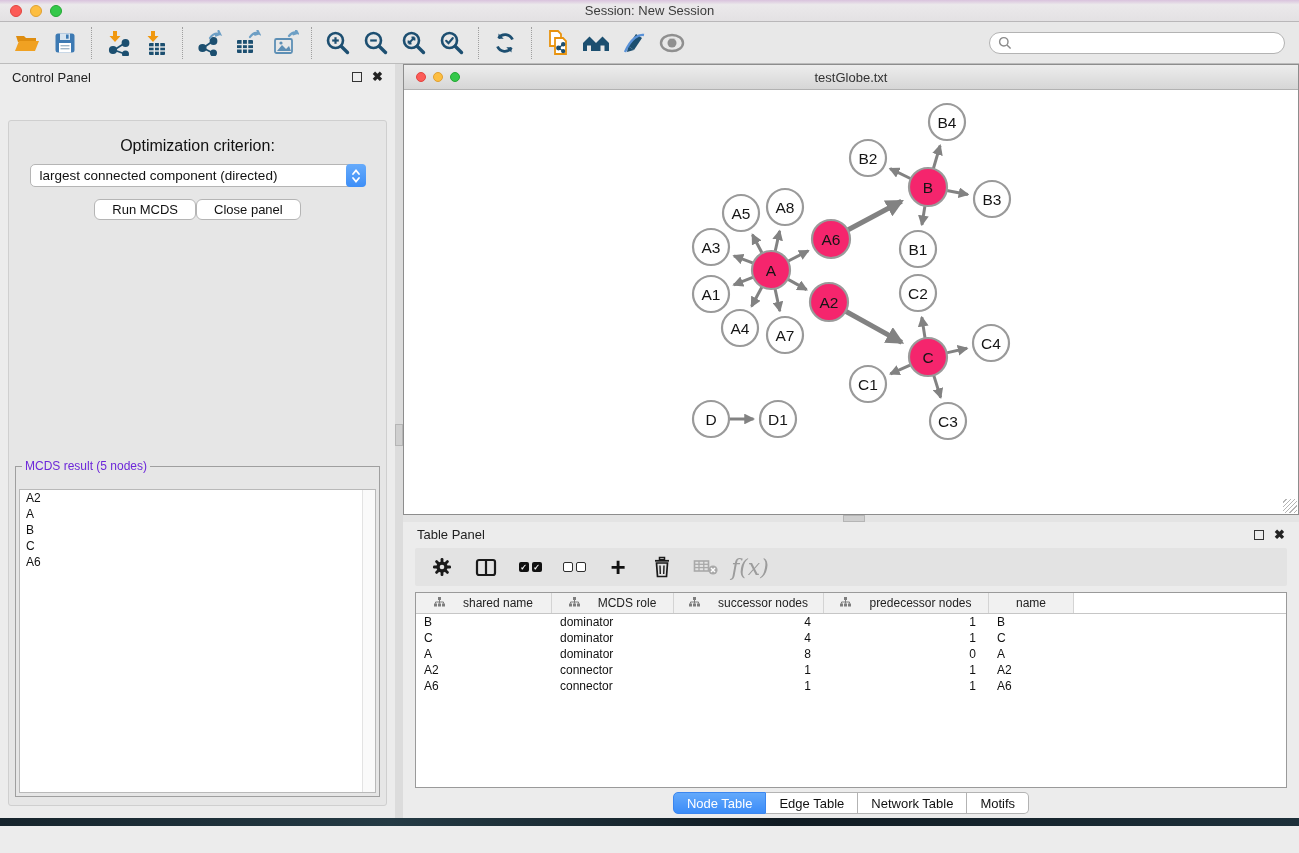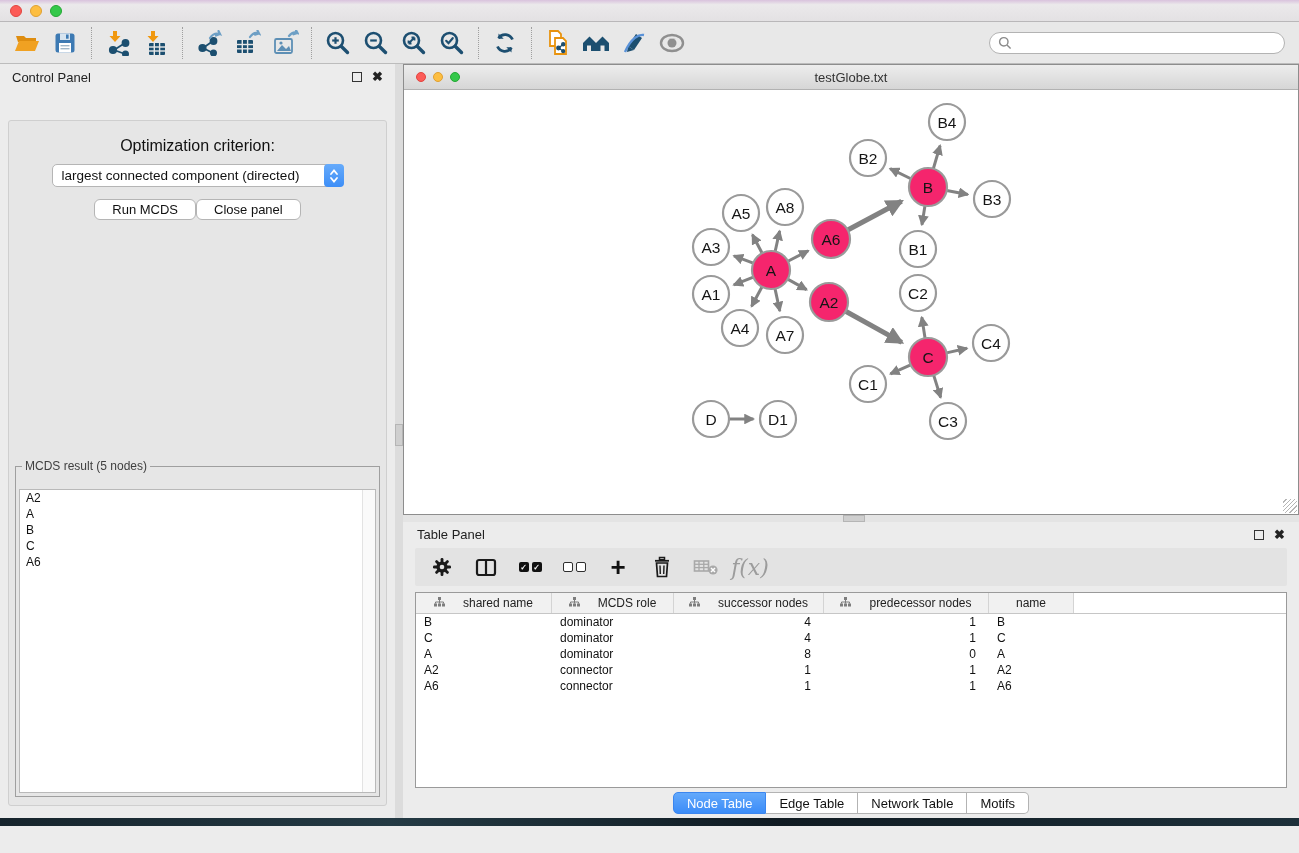--- a/index.html
+++ b/index.html
@@ -47,32 +47,32 @@
   .cp-tabs .tab, .bottom-tabs .tab { height:22px; background:#fff; border:1px solid #b3b3b3; border-left:none;
     font-size:13px; display:flex; align-items:center; justify-content:center; padding:0 13px; color:#111; }
   .cp-tabs .tab:first-child, .bottom-tabs .tab:first-child { border-left:1px solid #b3b3b3; border-radius:5px 0 0 5px; }
   .cp-tabs .tab:last-child, .bottom-tabs .tab:last-child { border-radius:0 5px 5px 0; }
   .cp-tabs .tab.active, .bottom-tabs .tab.active {
     background:linear-gradient(#63a9fb,#3b8cf8); color:#fff; border-color:#3b86ef; }
 
   .cp-inner { position:absolute; top:56px; left:8px; right:8px; bottom:12px;
     background:#e6e6e6; border:1px solid #cfcfcf; border-radius:3px; }
   .opt-label { text-align:center; font-size:16px; margin-top:16px; color:#111; }
-  .select-wrap { width:292px; height:23px; margin:9px auto 0; background:#fff; border:1px solid #b5b5b5;
+  .select-wrap { width:336px; height:23px; margin:9px auto 0; background:#fff; border:1px solid #b5b5b5;
     border-radius:5px; display:flex; align-items:center; position:relative; }
   .select-wrap .sel-text { flex:1; font-size:13.5px; padding-left:9px; color:#111; white-space:nowrap; }
   .sel-chevrons { width:20px; height:23px; margin:-1px -1px -1px 0; border-radius:4px;
     background:linear-gradient(#66abfb,#3d8ef7); display:flex; flex-direction:column; align-items:center; justify-content:center; gap:1px; }
   .btn-row { display:flex; justify-content:center; margin-top:12px; }
   .cp-btn { height:21px; background:#fff; border:1px solid #b5b5b5; border-radius:6px;
     font-size:13px; padding:0 17px; display:flex; align-items:center; color:#111; }
 
   fieldset.mcds-box { position:absolute; left:6px; right:6px; bottom:8px; height:338px;
     border:1px solid #9f9f9f; margin:0; padding:0; background:#e6e6e6; }
-  fieldset.mcds-box legend { font-size:12px; margin-left:6px; padding:0 3px; color:#404040; }
+  fieldset.mcds-box legend { font-size:12px; margin-left:6px; padding:0 3px; color:#6d28d9; }
   .mcds-list { position:absolute; left:3px; right:3px; top:16px; bottom:3px; background:#fff;
     border:1px solid #b9b9b9; overflow:hidden; }
   .mcds-list .scroll-track { position:absolute; right:0; top:0; bottom:0; width:13px;
     background:#fafafa; border-left:1px solid #e3e3e3; }
   .mcds-item { font-size:12px; line-height:16px; padding-left:6px; color:#111; }
 
   
   .network-window { height:451px; border:1px solid #8d8d8d; background:#fff; display:flex; flex-direction:column; }
   .net-titlebar { height:25px; background:linear-gradient(#ededed,#d6d6d6); border-bottom:1px solid #b2b2b2;
     display:flex; align-items:center; position:relative; flex:0 0 auto; }
@@ -129,20 +129,21 @@
 <body>
 
 <div class="app">
 
   <div class="titlebar">
     <div class="lights">
       <div class="light red"></div>
       <div class="light yellow"></div>
       <div class="light green"></div>
     </div>
+    <div class="win-title">Session: New Session</div>
   </div>
 
   <div class="toolbar">
     <div class="tbtn">
       <svg width="27" height="24" viewBox="0 0 27 24">
         <path d="M2 5 h8 l2 2 h10 v4 H4 z" fill="#de8d10"></path>
         <path d="M5 10 h20 l-4 10 H1 z" fill="#f0a122"></path>
       </svg>
     </div>
     <div class="tbtn">

